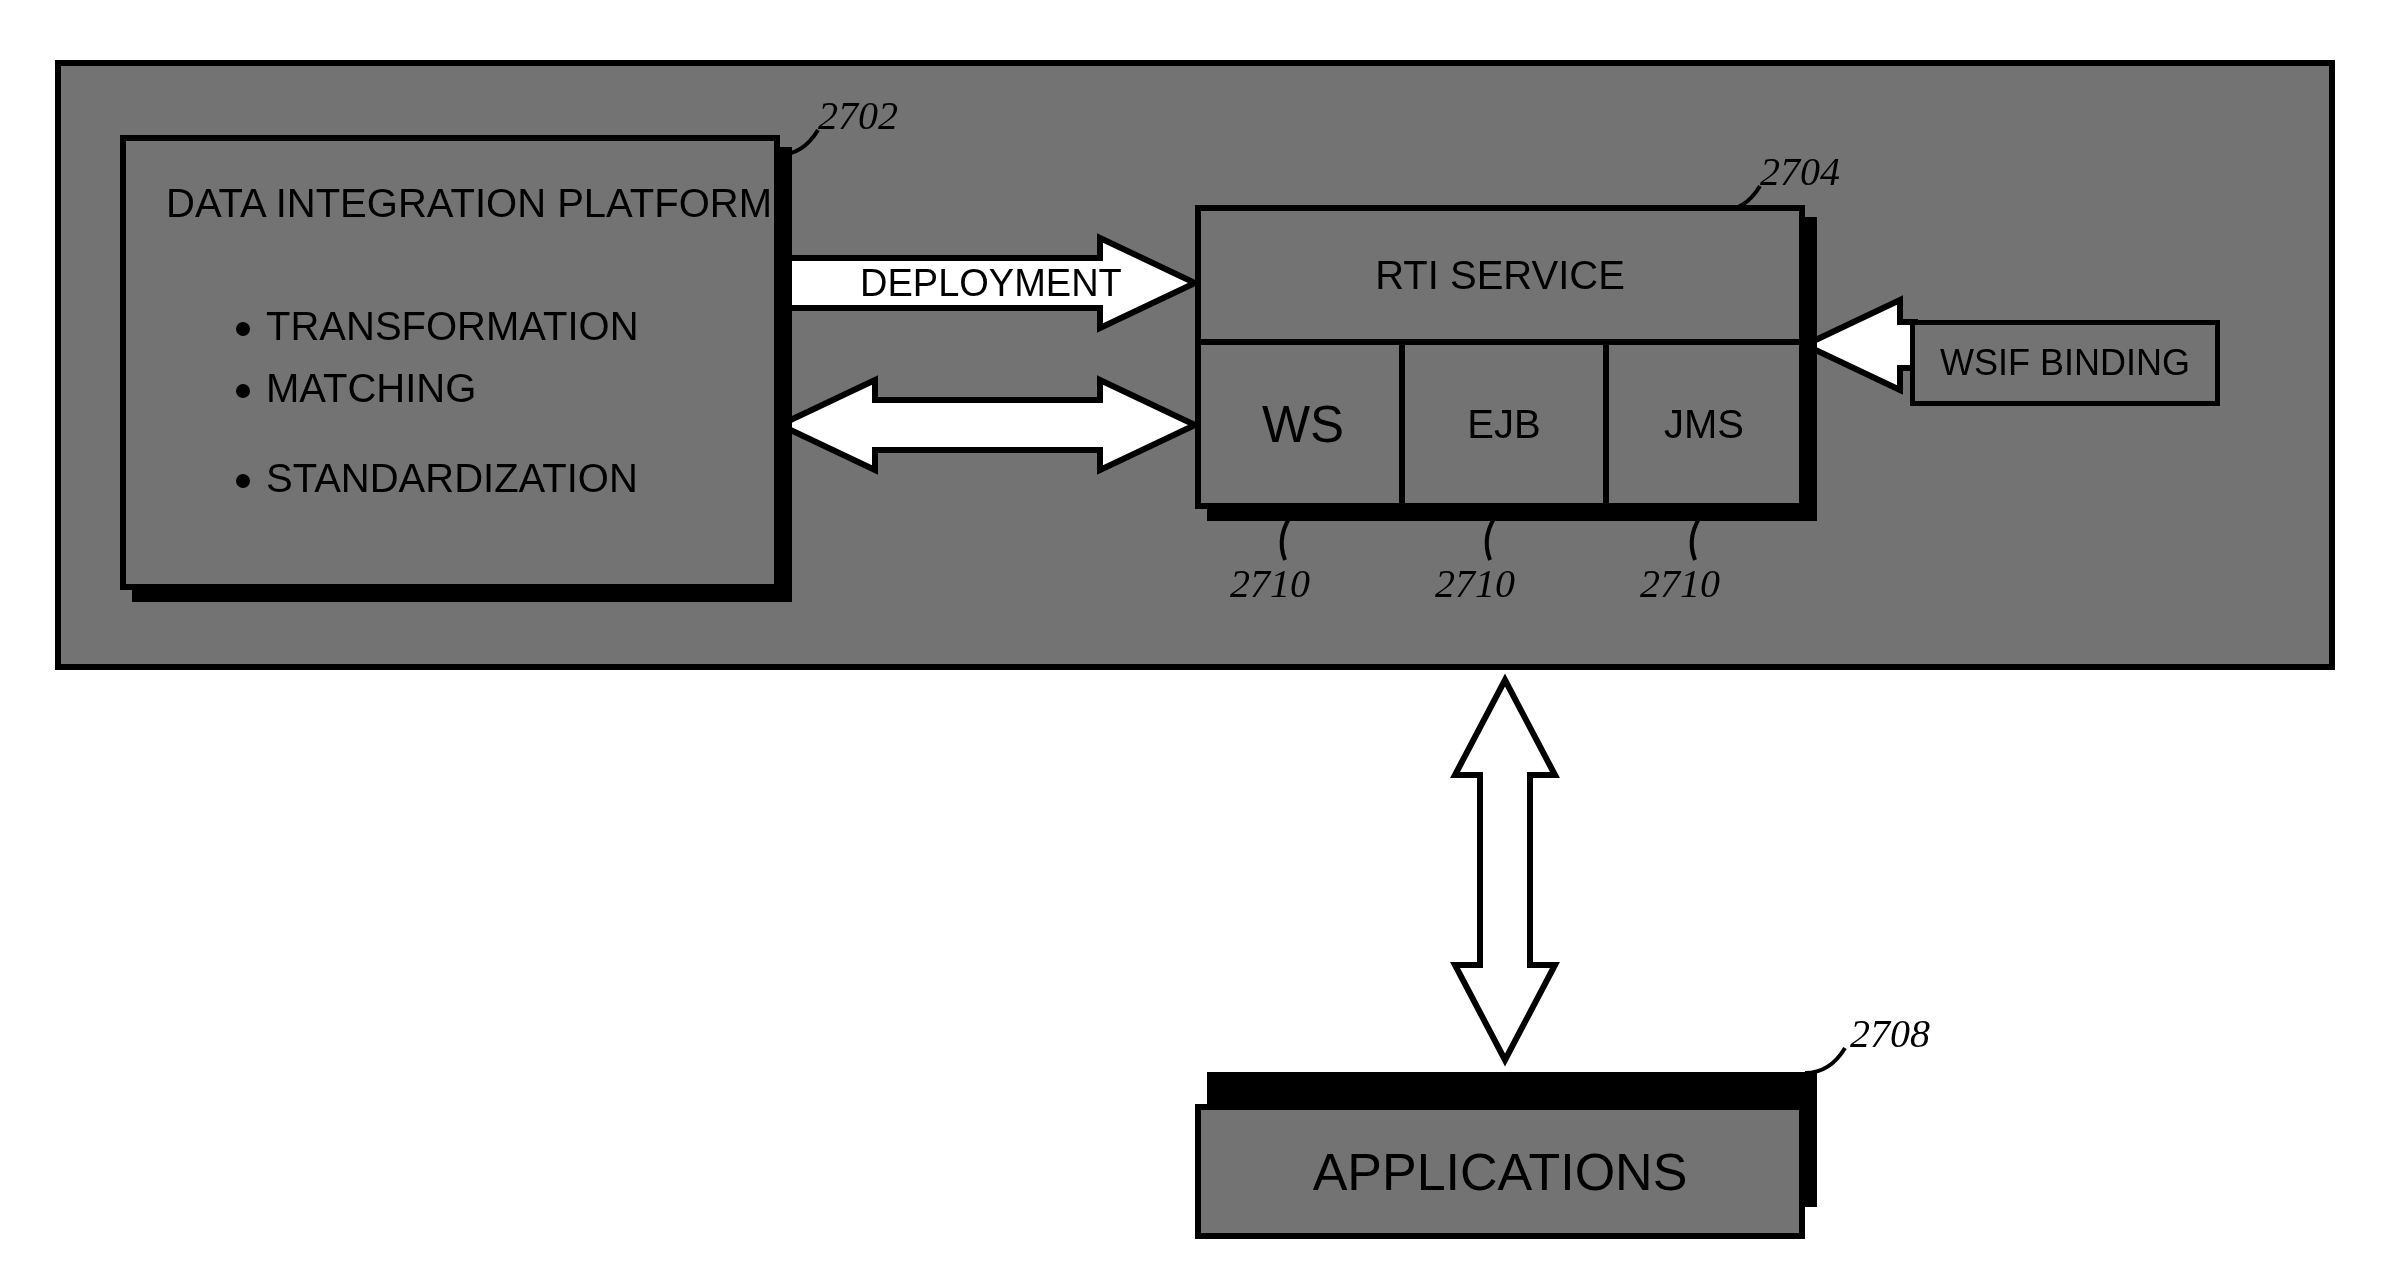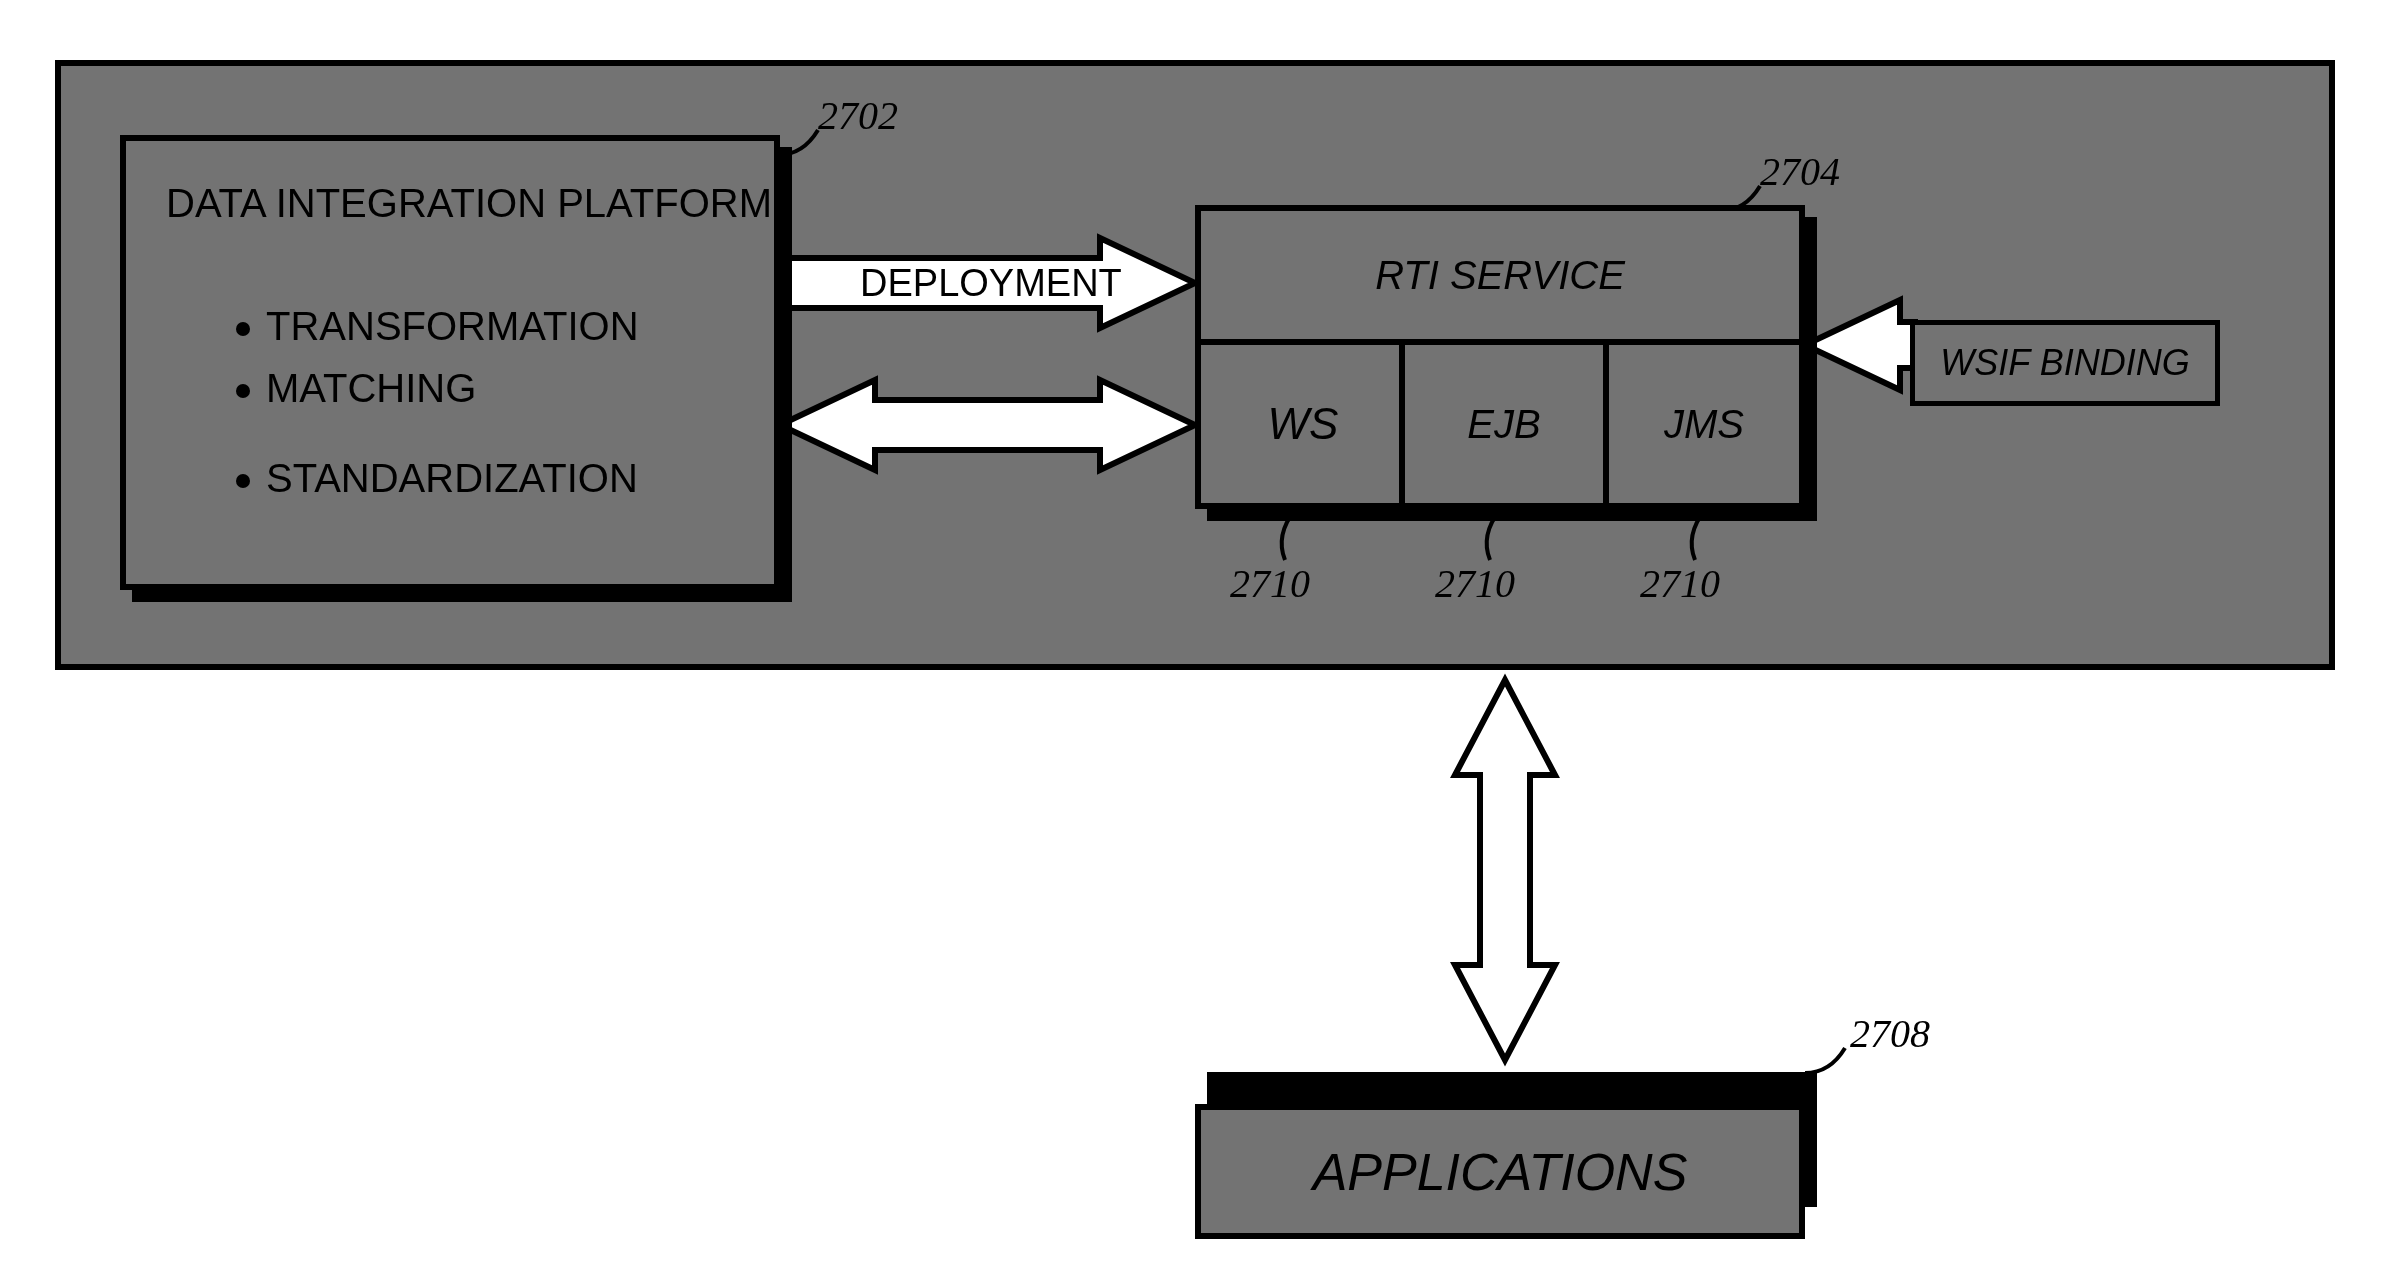--- a/index.html
+++ b/index.html
@@ -25,21 +25,20 @@
     position: absolute;
     font-weight: 400;
     color: #000;
     white-space: nowrap;
   }
   .center {
     display: flex;
     align-items: center;
     justify-content: center;
     text-align: right;
-    font-style: italic;
   }
   .refnum {
     position: absolute;
     font-style: italic;
     font-family: "Times New Roman", serif;
     font-size: 40px;
   }
   .bullet {
     position: absolute;
     font-size: 40px;
@@ -77,21 +76,21 @@
     <div class="bullet" style="left:110px; top:225px;">MATCHING</div>
     <div class="bullet" style="left:110px; top:315px;">STANDARDIZATION</div>
   </div>
 
   <div style="position:absolute; left:132px; top:147px; width:660px; height:455px; background:#000; z-index:1;"></div>
 
   <div class="box center" style="left:1195px; top:205px; width:610px; height:140px; z-index:2; font-size:40px;">
     <span>RTI SERVICE</span>
   </div>
 
-  <div class="box center" style="left:1195px; top:339px; width:216px; height:170px; z-index:2; font-size:44px;">
+  <div class="box center" style="left:1195px; top:339px; width:216px; height:170px; z-index:2; font-size:51px;">
     <span>WS</span>
   </div>
   <div class="box center" style="left:1399px; top:339px; width:210px; height:170px; z-index:2; font-size:40px;">
     <span>EJB</span>
   </div>
   <div class="box center" style="left:1603px; top:339px; width:202px; height:170px; z-index:2; font-size:40px;">
     <span>JMS</span>
   </div>
 
   <div style="position:absolute; left:1207px; top:217px; width:610px; height:304px; background:#000; z-index:1;"></div>

